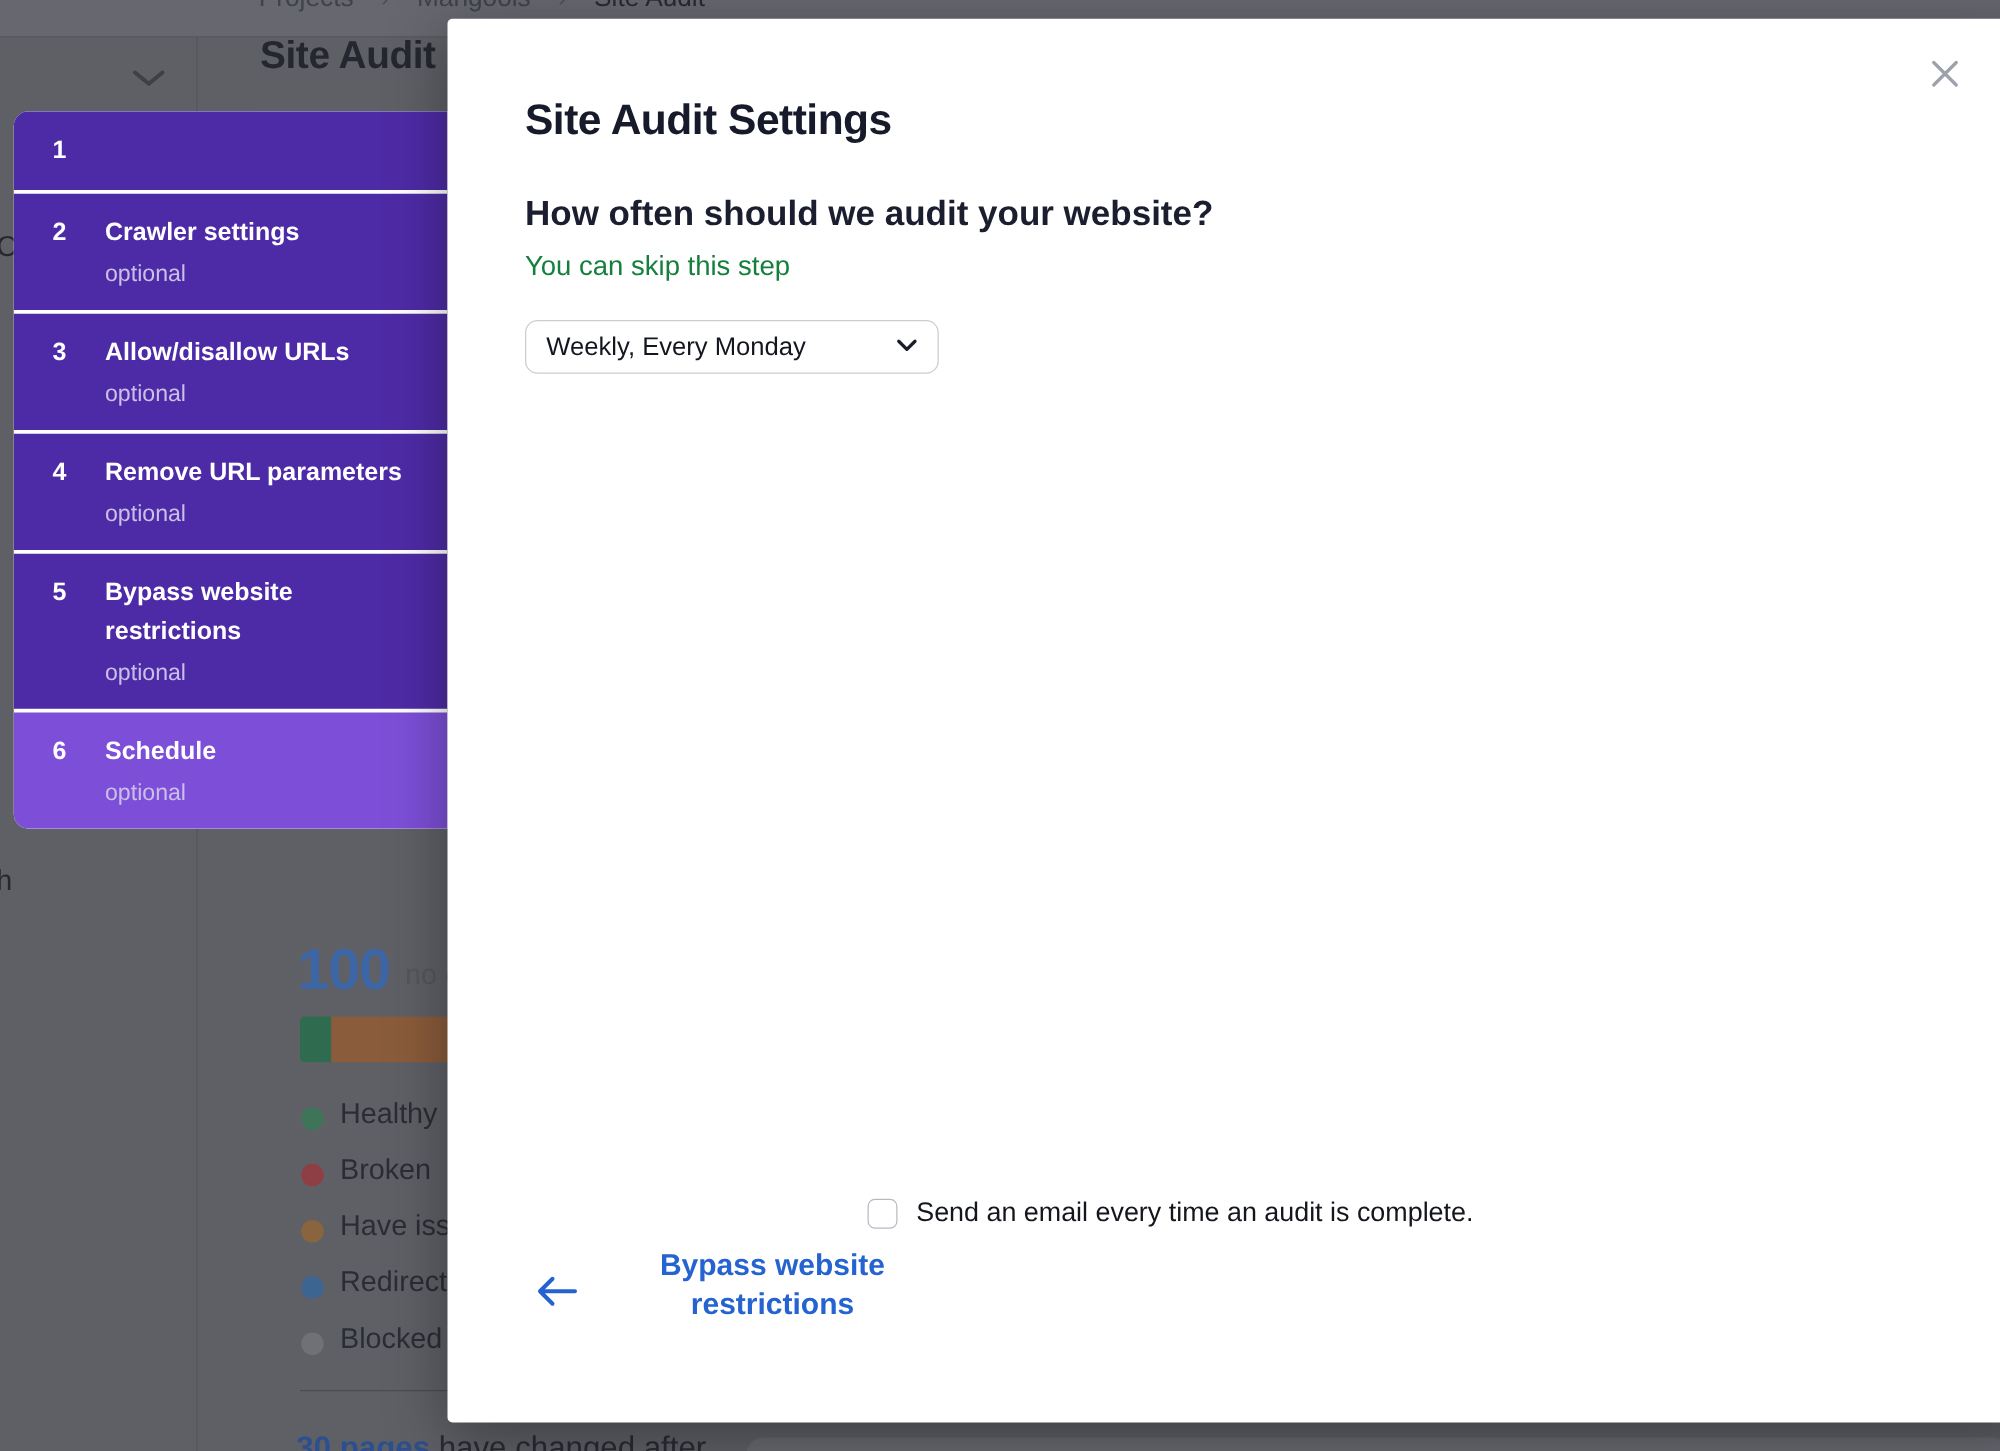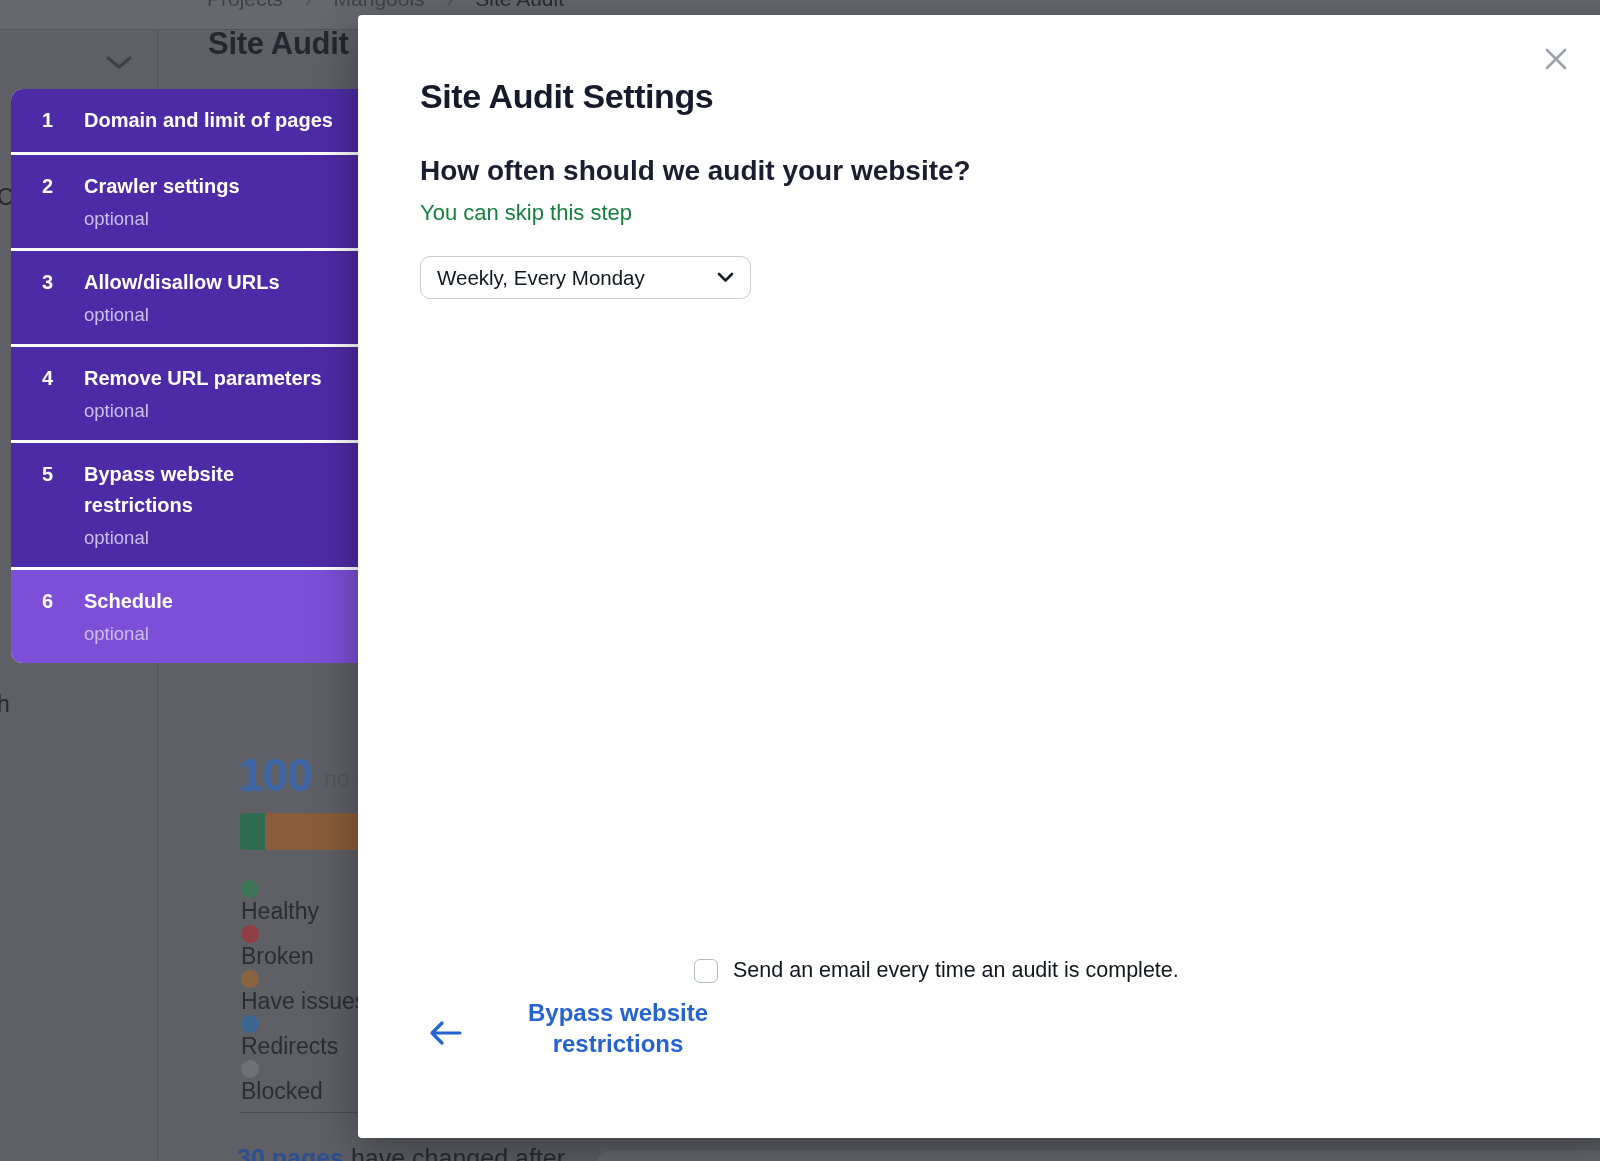--- a/index.html
+++ b/index.html
@@ -39,21 +39,21 @@
     font-size: 46px; font-weight: 700; color: #3C66A6; letter-spacing: -1px;
   }
   .score-note { position: absolute; left: 324px; top: 766px; font-size: 23px; color: #54565C; }
   .score-bar {
     position: absolute; left: 240px; top: 813px; width: 270px; height: 37px;
     display: flex; border-radius: 4px 0 0 4px; overflow: hidden;
   }
   .score-bar .seg-healthy { width: 25px; background: #2E6B4F; }
   .score-bar .seg-issues  { flex: 1; background: #8A5C3B; }
   .legend { position: absolute; left: 241px; top: 880px; }
-  .legend-item { display: flex; align-items: flex-start; height: 24px; margin-bottom: 21px; flex-direction: column; }
+  .legend-item { display: flex; align-items: flex-end; height: 24px; margin-bottom: 21px; }
   .legend-dot { width: 18px; height: 18px; border-radius: 50%; margin-right: 13px; flex: none; }
   .legend-label { font-size: 23px; color: #2B2D34; white-space: nowrap; }
   .bg-divider { position: absolute; left: 240px; top: 1112px; width: 420px; height: 1px; background: #4B4C52; }
   .changed-line { position: absolute; left: 237px; top: 1144px; font-size: 25px; white-space: nowrap; }
   .changed-line .lnk { color: #2C4F8F; font-weight: 700; }
   .changed-line .rest { color: #292B32; }
   .bg-line-r { position: absolute; left: 1584px; width: 16px; height: 2px; background: #4D4E54; }
   .bg-rrect {
     position: absolute; left: 1590px; top: 31px; width: 60px; height: 104px;
     border: 2px solid #6E6F76; border-radius: 12px;
@@ -193,23 +193,20 @@
 </div>
 
 <div class="bg-line-r" style="top:583px"></div>
 <div class="bg-line-r" style="top:613px"></div>
 <div class="bg-rrect"></div>
 <div class="bg-card-bottom"></div>
 
 <div class="wizard">
   <div class="step">
     <span class="step-num">1</span>
-    <span class="step-body">
-      <span class="step-title">Domain and limit of pages</span>
-    </span>
   </div>
   <div class="step">
     <span class="step-num">2</span>
     <span class="step-body">
       <span class="step-title">Crawler settings</span>
       <span class="step-optional">optional</span>
     </span>
   </div>
   <div class="step">
     <span class="step-num">3</span>

